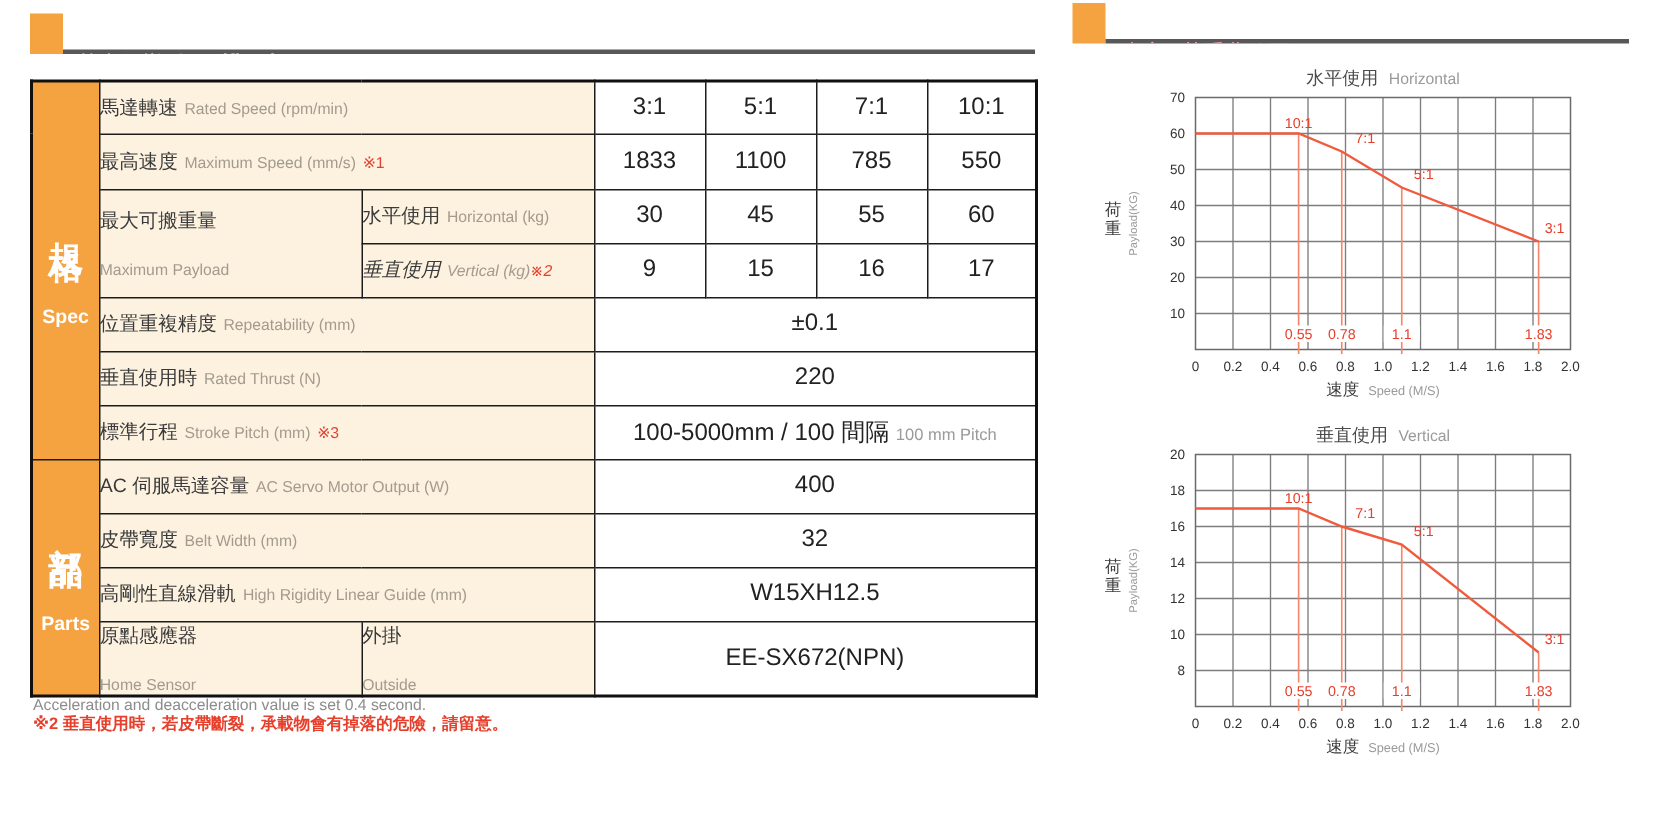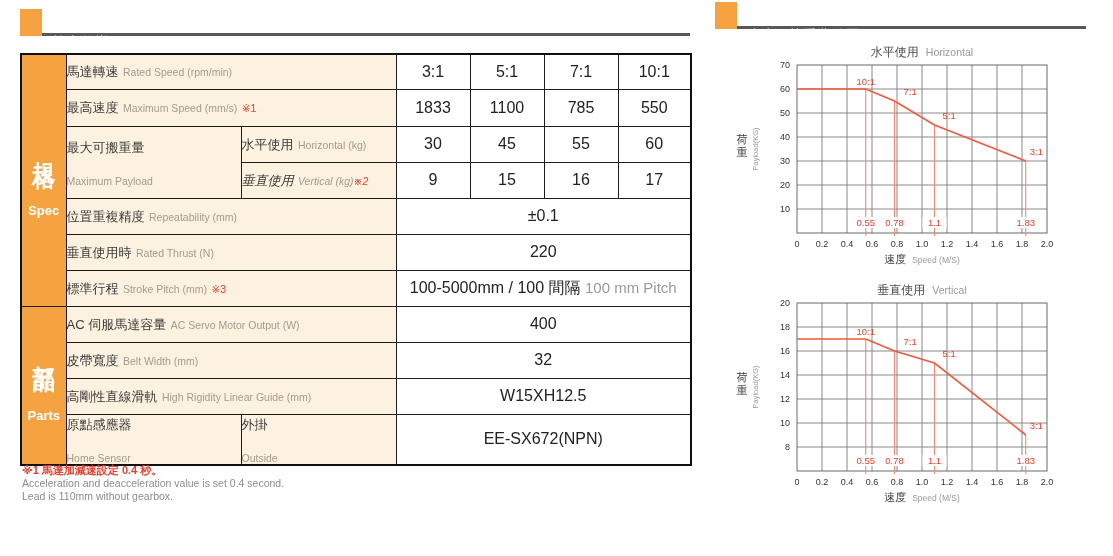--- a/index.html
+++ b/index.html
@@ -28,21 +28,21 @@
   .sec{background:var(--orange);text-align:center;color:#fff;}
   .sec-inner{display:flex;flex-direction:column;align-items:center;justify-content:center;gap:3px;}
   .sec-zh{writing-mode:vertical-rl;text-orientation:upright;font-size:23px;font-weight:bold;
     letter-spacing:5px;line-height:1;}
   .sec-en{font-size:13px;margin-top:48px;}
   .lc{background:var(--cream);padding:2px 4px 2px 9px;text-align:left;}
   .zh{font-size:13px;color:var(--dark);}
   .en{font-size:10.5px;color:#a39b8e;}
   .note{font-size:10.5px;color:var(--red);}
   .vc{background:#fff;text-align:center;font-size:16px;color:#222;}
-  .vc .sm{font-size:15px;color:#9a9a9a;}
+  .vc .sm{font-size:11px;color:#9a9a9a;}
   .light-l{border-left:1px solid #ddcdb0 !important;}
   .light-t{border-top:1px solid #ddcdb0 !important;font-style:italic;}
   .two-line .en{display:block;margin-top:18px;}
   
   .footnotes{position:absolute;left:22px;top:464px;line-height:13px;white-space:nowrap;}
   .fn-zh{color:var(--red);font-size:11px;font-weight:600;}
   .fn-en{color:#8c8c8c;font-size:10.5px;}
   
   .chart-svg{position:absolute;left:712px;}
   #chart-0{top:45px;}
@@ -189,23 +189,22 @@
     <td class="lc two-line light-l">
       <span class="zh">外掛</span>
       <span class="en">Outside</span>
     </td>
     <td class="vc" colspan="4">EE-SX672(NPN)</td>
   </tr>
 </tbody>
   </table>
 
 <div class="footnotes">
-  <div class="fn-zh">※1 馬達加減速設定 0.4 秒。</div>
   <div class="fn-en">Acceleration and deacceleration value is set 0.4 second.</div>
-  <div class="fn-en">Lead is 110mm without gearbox.</div>
+  <div class="fn-zh">※2 垂直使用時，若皮帶斷裂，承載物會有掉落的危險，請留意。</div>
 </div>
 
 <svg id="chart-0" class="chart-svg" width="360" height="230">
     <g>
       <g stroke="#7d7d7d" stroke-width="0.9">
         <line x1="110" y1="20" x2="110" y2="188"></line>
         <line x1="135" y1="20" x2="135" y2="188"></line>
         <line x1="160" y1="20" x2="160" y2="188"></line>
         <line x1="185" y1="20" x2="185" y2="188"></line>
         <line x1="210" y1="20" x2="210" y2="188"></line>

